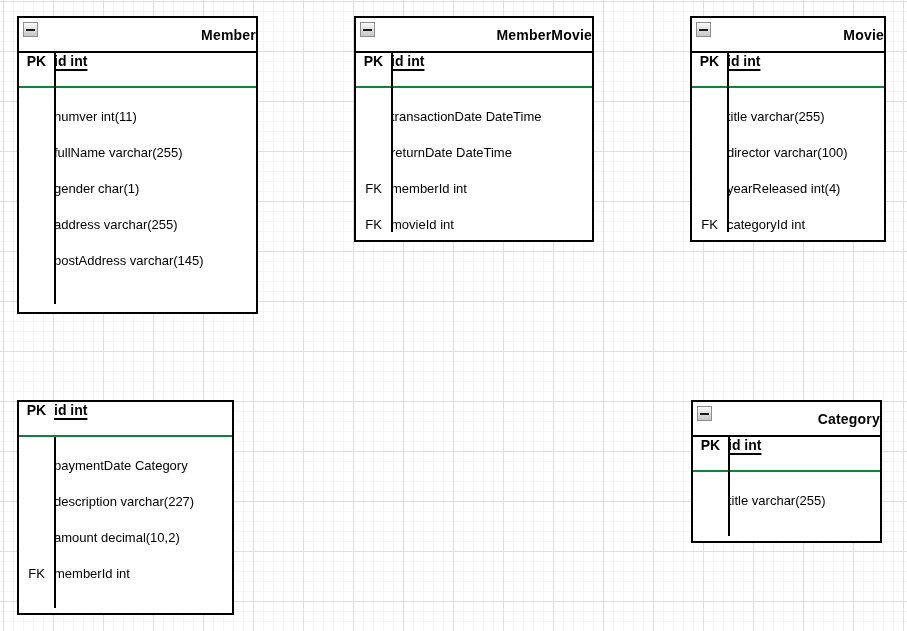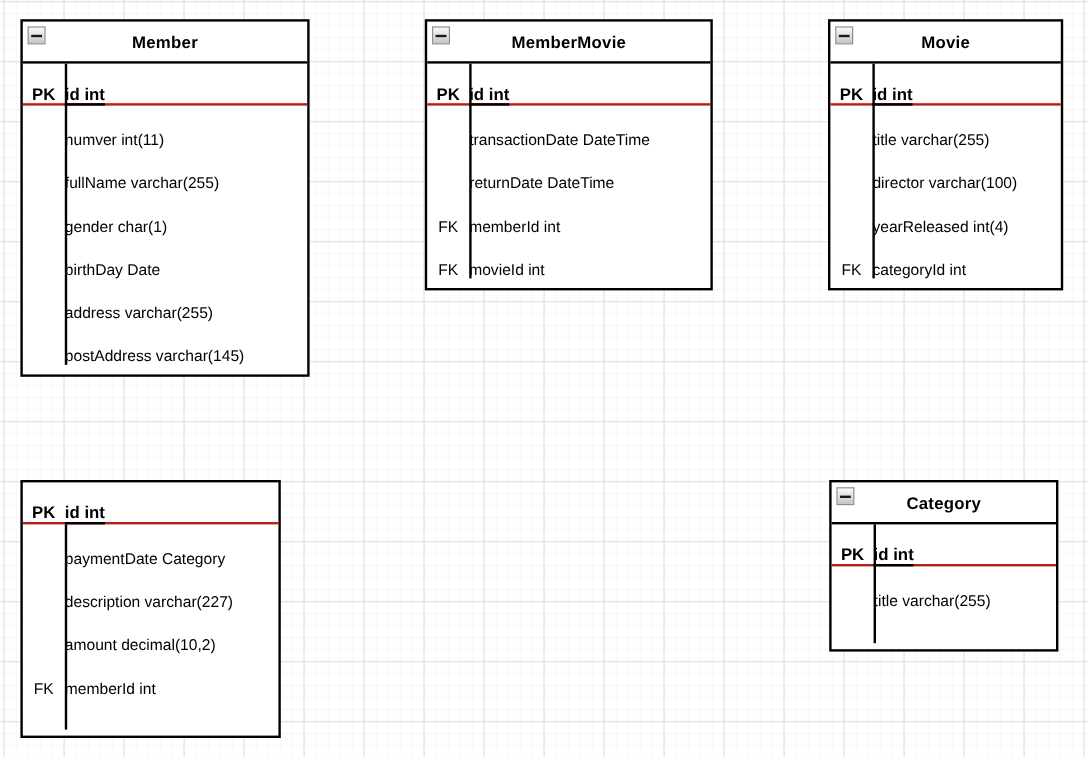--- a/index.html
+++ b/index.html
@@ -26,36 +26,36 @@
     position: absolute;
     background: #ffffff;
     border: 2px solid #000000;
     box-sizing: border-box;
     color: #000000;
   }
   .thead {
     position: relative;
     height: 33px;
     border-bottom: 2px solid #000000;
-    display: flex; align-items: center; justify-content: center;
+    display: flex; align-items: center; justify-content: flex-end;
   }
   .ttitle { font-weight: bold; font-size: 14px; letter-spacing: 0.2px; }
   .collapse-btn {
     position: absolute; left: 4px; top: 4px;
     width: 13px; height: 13px;
     border: 1px solid #8f8f8f;
     background: linear-gradient(#fafafa, #c6c6c6);
     display: flex; align-items: center; justify-content: center;
     box-sizing: content-box;
   }
   .minus { width: 9px; height: 2px; background: #1a1a1a; }
   .prow {
     height: 33px;
-    border-bottom: 2px solid #b91c1c;
-    display: flex; align-items: flex-end;
+    border-bottom: 2px solid #15803d;
+    display: flex; align-items: flex-start;
   }
   .kcell {
     flex: 0 0 35px; width: 35px;
     text-align: center;
     font-size: 13px;
   }
   .prow .kcell { font-weight: bold; font-size: 14px; }
   .fcell { font-size: 13px; white-space: nowrap; }
   .pkfield {
     font-weight: bold; font-size: 14px;
@@ -94,24 +94,20 @@
     <div class="trow">
       <div class="kcell"></div>
       <div class="fcell">fullName varchar(255)</div>
     </div>
     <div class="trow">
       <div class="kcell"></div>
       <div class="fcell">gender char(1)</div>
     </div>
     <div class="trow">
       <div class="kcell"></div>
-      <div class="fcell">birthDay Date</div>
-    </div>
-    <div class="trow">
-      <div class="kcell"></div>
       <div class="fcell">address varchar(255)</div>
     </div>
     <div class="trow">
       <div class="kcell"></div>
       <div class="fcell">postAddress varchar(145)</div>
     </div>
     <div class="vdivider"></div>
   </div>
 
   <div class="etable" style="left:354px; top:16px; width:240px; height:226px;">

